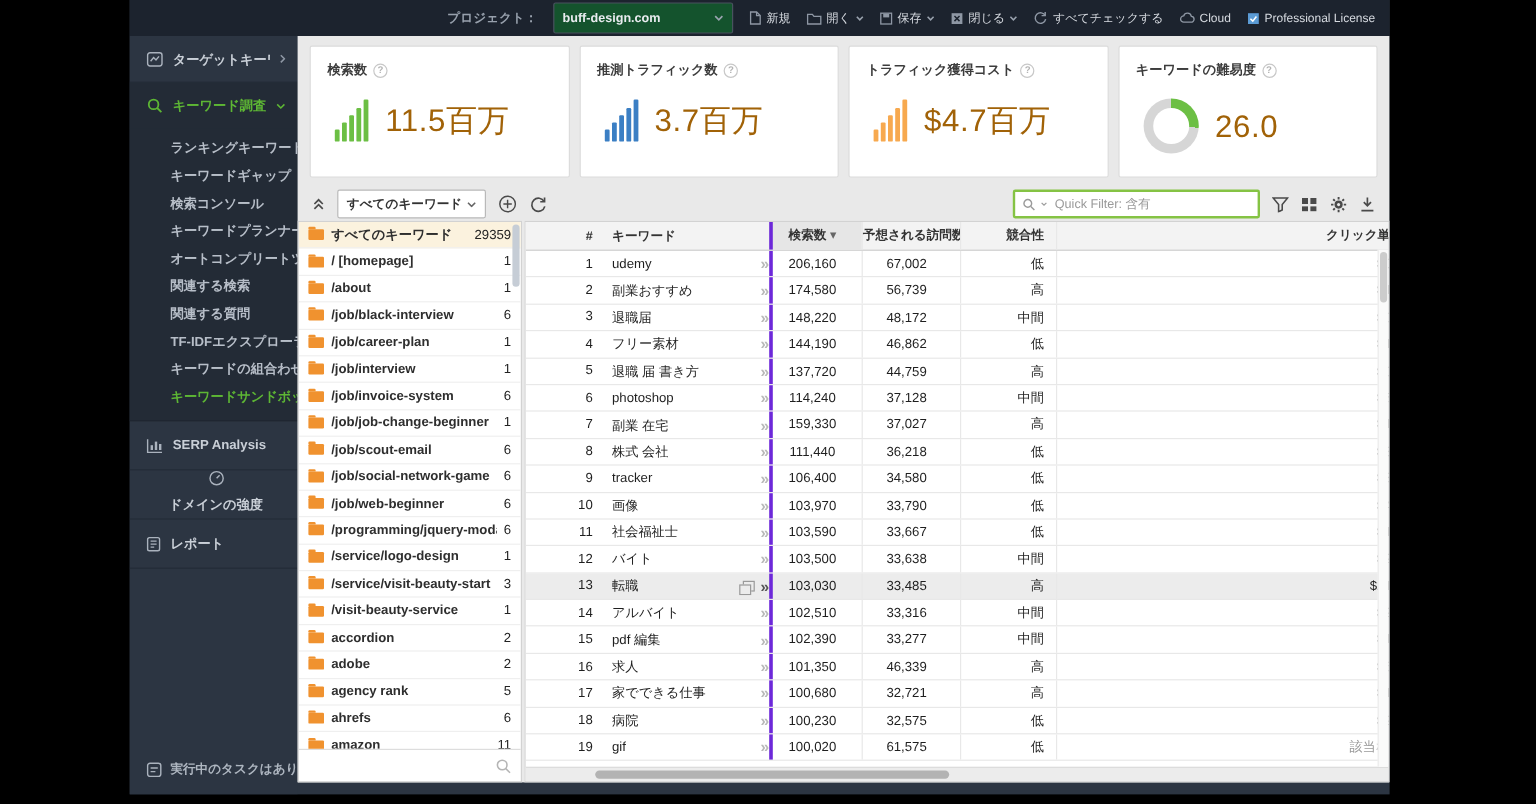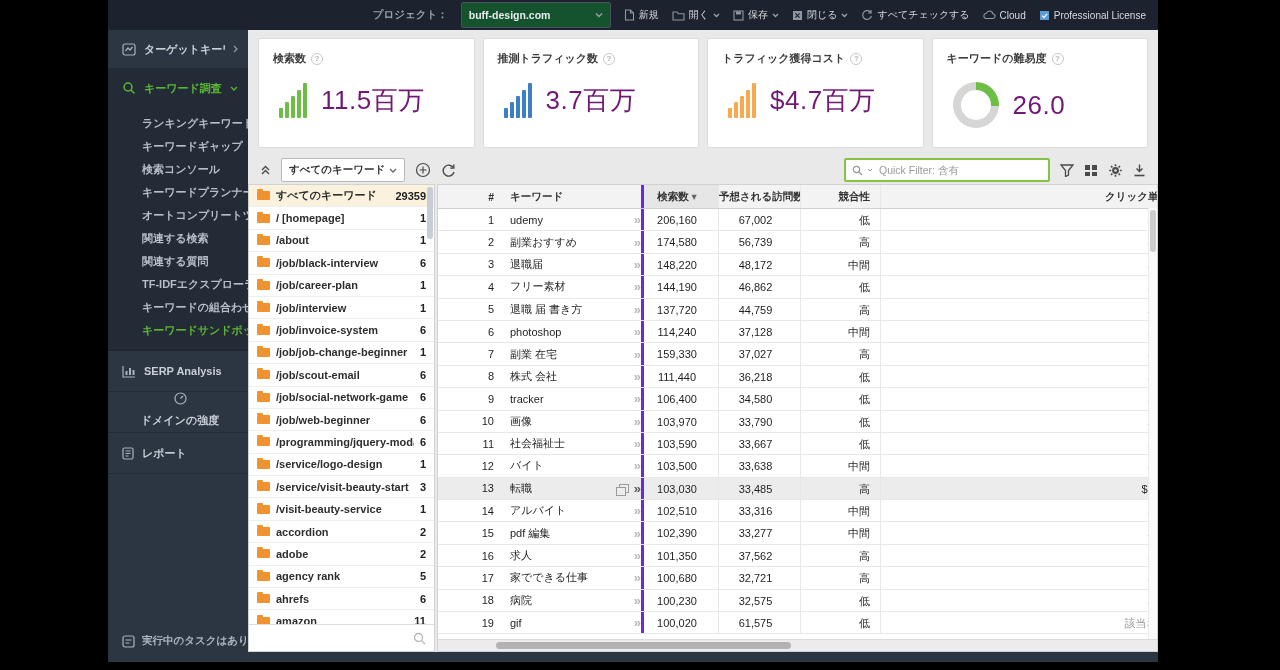--- a/index.html
+++ b/index.html
@@ -39,21 +39,21 @@
   .stats{display:flex;gap:8px;margin:8px 10px 4px 10px;height:110px;}
   .card{flex:1;background:#fff;border:1px solid #dcdcdc;border-radius:2px;padding:12px 14px;box-sizing:border-box;}
   .card-head{display:flex;align-items:center;gap:5px;color:#3c3c3c;font-size:11px;font-weight:700;}
   .help{width:12px;height:12px;border-radius:50%;border:1px solid #c8c8c8;color:#b4b4b4;font-size:8px;
         display:flex;align-items:center;justify-content:center;font-weight:700;box-sizing:border-box;}
   .card-body{display:flex;align-items:center;gap:14px;margin-top:16px;padding-left:6px;}
   .bars{display:flex;align-items:flex-end;gap:2px;height:36px;}
   .bars i{display:block;width:4px;border-radius:1px;background:#999;}
   .bars i:nth-child(1){height:10px;} .bars i:nth-child(2){height:16px;}
   .bars i:nth-child(3){height:22px;} .bars i:nth-child(4){height:28px;} .bars i:nth-child(5){height:35px;}
-  .bignum{font-size:26px;color:#701a75;letter-spacing:.5px;white-space:nowrap;}
+  .bignum{font-size:26px;color:#a16207;letter-spacing:.5px;white-space:nowrap;}
   .donut{width:46px;height:46px;border-radius:50%;position:relative;background:#d6d6d6;}
   .donut::after{content:"";position:absolute;left:8px;top:8px;width:30px;height:30px;border-radius:50%;background:#fff;}
 
   
   .toolbar{height:36px;display:flex;align-items:center;padding:0 12px;gap:10px;}
   .tool-ic{color:#4a4a4a;display:flex;align-items:center;}
   .g-select{display:flex;align-items:center;justify-content:space-between;width:124px;height:24px;background:#fff;
             border:1px solid #b9b9b9;border-radius:2px;font-size:10.5px;font-weight:700;color:#333;
             padding:0 7px;box-sizing:border-box;}
   .spacer{flex:1;}
@@ -69,21 +69,21 @@
   .groups{width:187px;background:#fff;border:1px solid #d2d2d2;box-sizing:border-box;position:relative;
           display:flex;flex-direction:column;overflow:hidden;}
   .glist{flex:1;overflow:hidden;}
   .grow{height:22.4px;display:flex;align-items:center;gap:6px;padding:0 8px;border-bottom:1px solid #efefef;
         font-size:11px;color:#2e2e2e;box-sizing:border-box;}
   .grow.selected{background:#fbf2de;}
   .folder{width:13px;height:9px;background:#f0922f;border-radius:1px;position:relative;flex:none;}
   .folder::before{content:"";position:absolute;left:0;top:-2px;width:6px;height:2px;background:#f0922f;border-radius:1px 1px 0 0;}
   .gname{flex:1;white-space:nowrap;overflow:hidden;font-weight:600;}
   .grow.selected .gname{font-weight:700;}
-  .gcount{font-weight:700;color:#222;}
+  .gcount{font-weight:400;color:#222;}
   .gsearch{height:26px;border-top:1px solid #ddd;display:flex;align-items:center;justify-content:flex-end;padding:0 8px;}
   .gscroll{position:absolute;right:1px;top:2px;width:6px;height:52px;background:#c6cdd6;border-radius:3px;}
 
   
   .tablebox{flex:1;background:#fff;border:1px solid #d2d2d2;box-sizing:border-box;position:relative;
             display:flex;flex-direction:column;overflow:hidden;}
   .thead{height:23px;background:#f3f3f3;border-bottom:1px solid #cfcfcf;display:flex;align-items:center;
          font-size:10.5px;font-weight:700;color:#333;flex:none;}
   .tbody{flex:1;overflow:hidden;}
   .trow{height:22.4px;display:flex;align-items:center;border-bottom:1px solid #e8e8e8;font-size:11px;color:#1f1f1f;box-sizing:border-box;}
@@ -777,21 +777,21 @@
             <div class="trow">
               <span class="c cn">16</span>
               <span class="c ckw">
                 <span>求人</span>
                 <span class="rowicons">
 
                   <span class="dbl">»</span>
                 </span>
               </span>
               <span class="c cvol">101,350</span>
-              <span class="c cvis">37,562</span>
+              <span class="c cvis">46,339</span>
               <span class="c ccomp">高</span>
               <span class="c ccpc">$6.2</span>
             </div>
 
             <div class="trow">
               <span class="c cn">17</span>
               <span class="c ckw">
                 <span>家でできる仕事</span>
                 <span class="rowicons">
 

